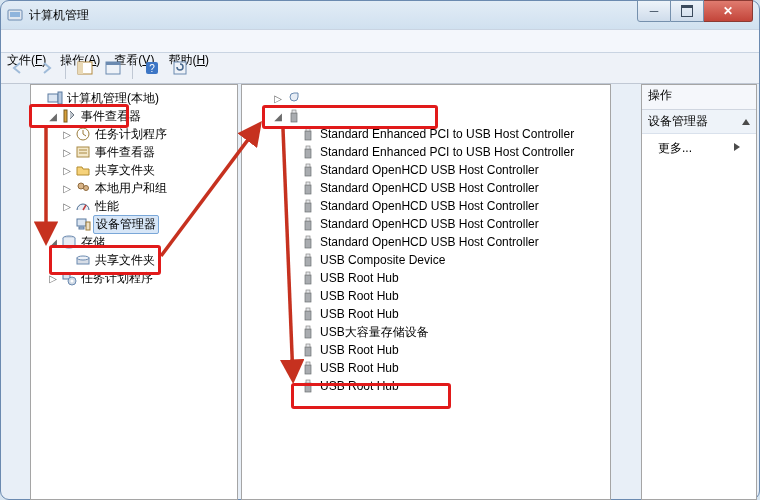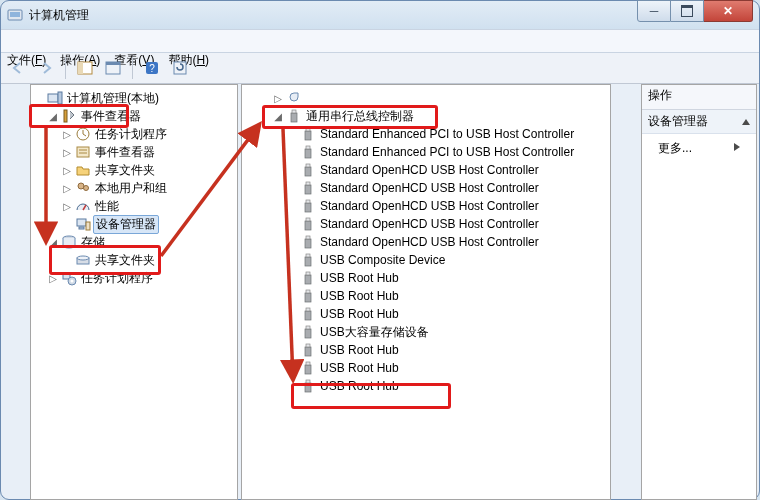--- a/index.html
+++ b/index.html
@@ -292,21 +292,20 @@
             </span>
         </div>
         <div class="trow depth2" id="usb-root-row">
           <span class="twister">◢</span>
           <span class="nicn">
               <svg class="usb-plug" viewBox="0 0 16 16">
                 <rect class="body" x="5" y="5" width="6" height="9"></rect>
                 <rect class="tip" x="6" y="2" width="4" height="3"></rect>
               </svg>
             </span>
-          <span class="lbl">通用串行总线控制器</span>
         </div>
 
         <div class="trow depth3">
             <span class="twister none">▷</span>
             <span class="nicn">
               <svg class="usb-plug" viewBox="0 0 16 16">
                 <rect class="body" x="5" y="5" width="6" height="9"></rect>
                 <rect class="tip" x="6" y="2" width="4" height="3"></rect>
               </svg>
             </span>

